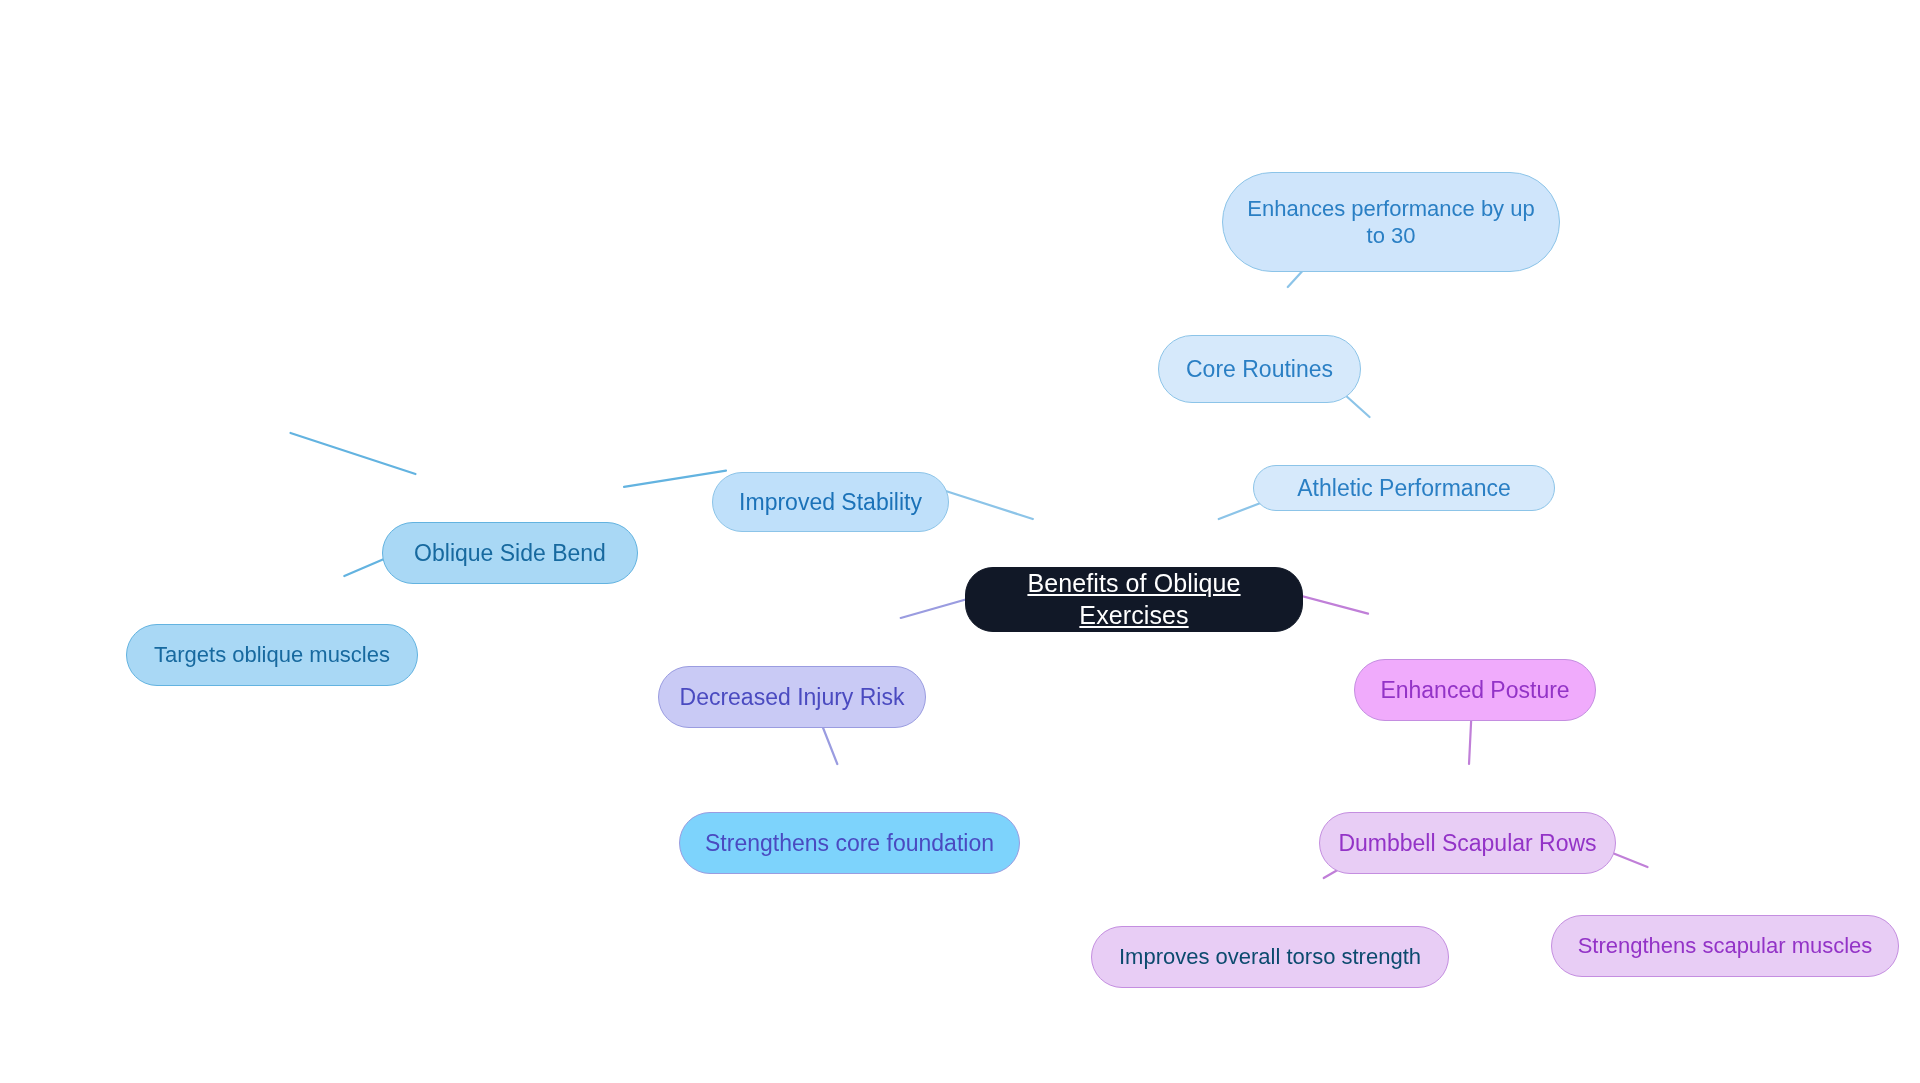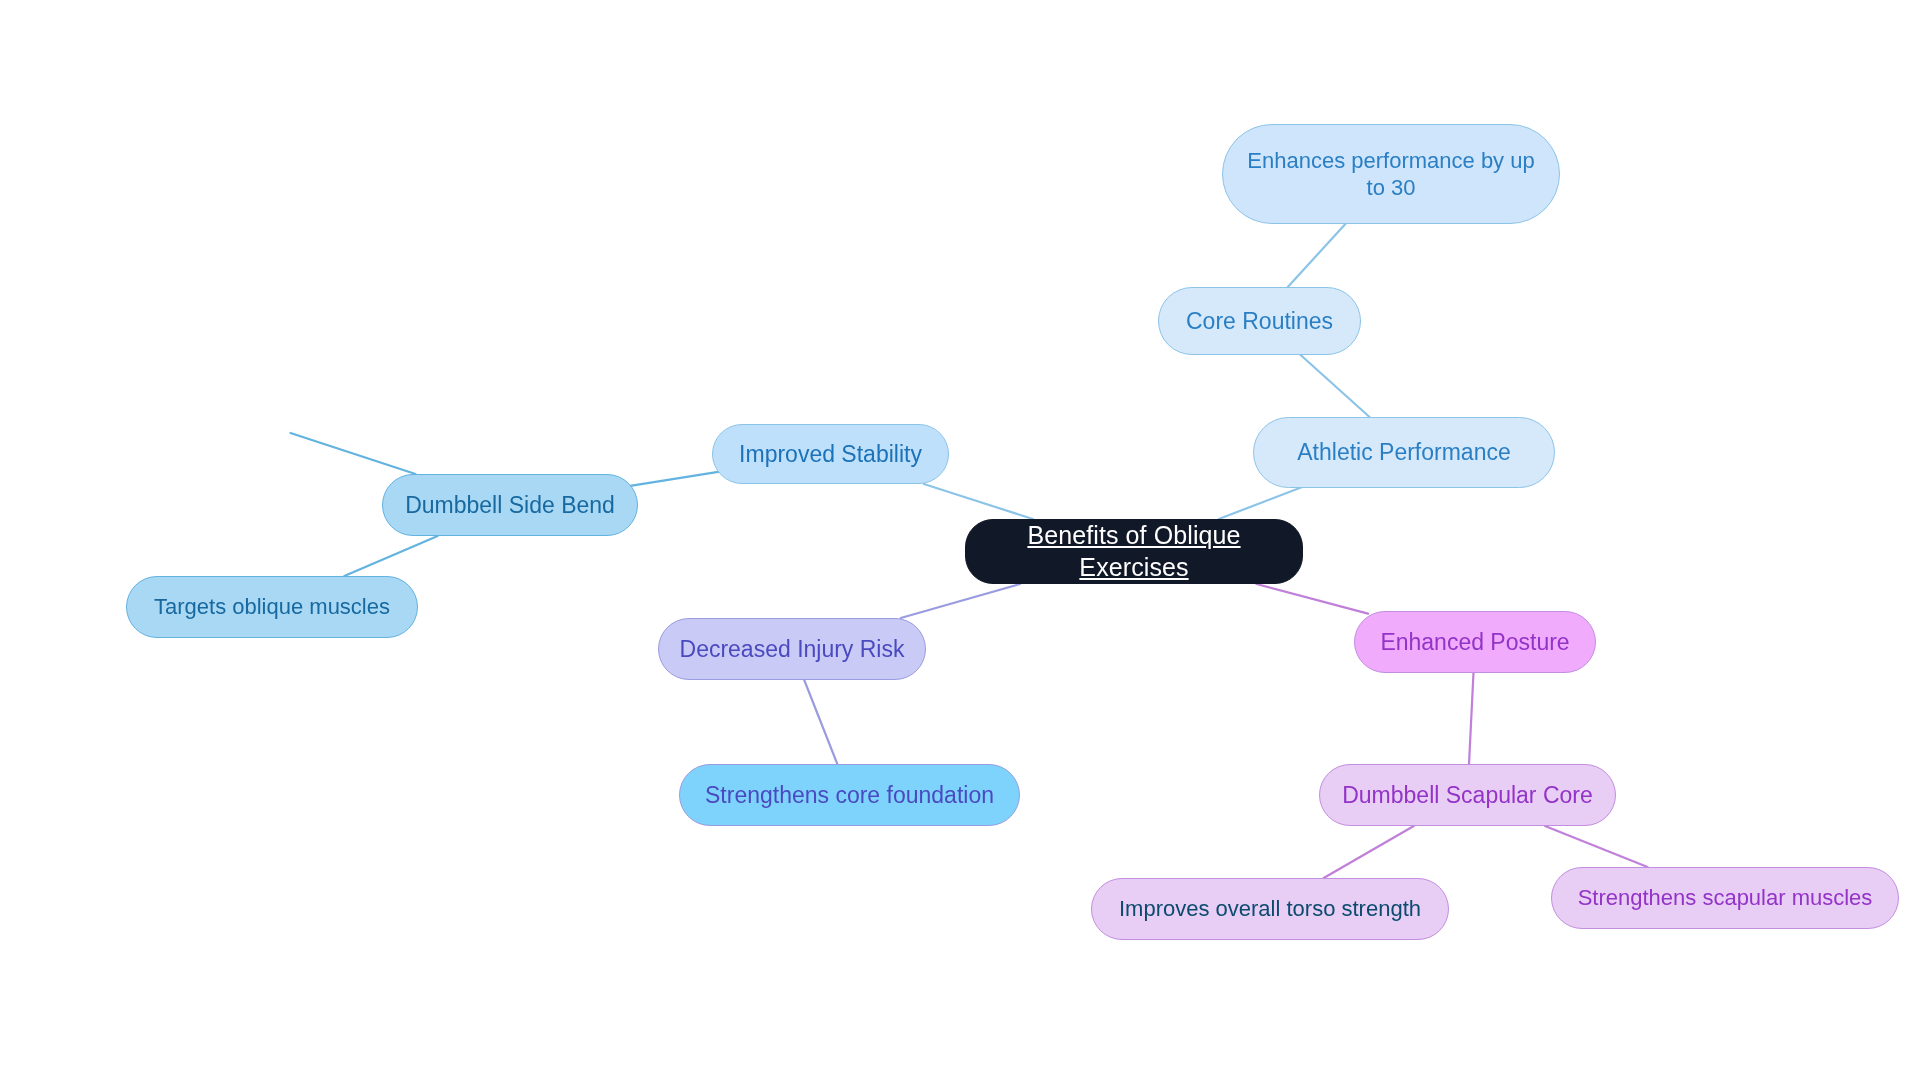--- a/index.html
+++ b/index.html
@@ -33,20 +33,21 @@
     display: flex;
     align-items: center;
     justify-content: center;
     text-align: center;
     border-radius: 999px;
     border-style: solid;
     border-width: 1.5px;
     line-height: 1.25;
     padding: 4px 14px;
     white-space: pre-line;
+    margin-top: 48px;
   }
   .node.root {
     border-radius: 28px;
     border-width: 1px;
     font-size: 25px;
     letter-spacing: 0.1px;
   }
   .node.lvl1 { font-size: 23px; }
   .node.lvl2 { font-size: 23px; }
   .node.lvl3 { font-size: 22px; }
@@ -65,24 +66,24 @@
       <line x1="437.6666666666667" y1="536" x2="344.3333333333333" y2="576" stroke="#63b3e0" stroke-width="2.2" stroke-linecap="round"></line>
       <line x1="1369.5423076923078" y1="417" x2="1293.9576923076922" y2="349" stroke="#8cc4e8" stroke-width="2.2" stroke-linecap="round"></line>
       <line x1="1287.8090277777778" y1="287" x2="1345.3402777777778" y2="224" stroke="#8cc4e8" stroke-width="2.2" stroke-linecap="round"></line>
       <line x1="804.2089041095891" y1="680" x2="837.2910958904109" y2="764" stroke="#9a9ce0" stroke-width="2.2" stroke-linecap="round"></line>
       <line x1="1473.4803921568628" y1="673" x2="1469.0196078431372" y2="764" stroke="#c07fd8" stroke-width="2.2" stroke-linecap="round"></line>
       <line x1="1413.7938596491229" y1="826" x2="1323.7061403508771" y2="878" stroke="#c07fd8" stroke-width="2.2" stroke-linecap="round"></line>
       <line x1="1545" y1="826" x2="1647.5" y2="867" stroke="#c07fd8" stroke-width="2.2" stroke-linecap="round"></line>
     </svg>
 <div class="node root" style="left: 965px; top: 519px; width: 338px; height: 65px; background: rgb(17, 24, 39); border-color: rgb(17, 24, 39); color: rgb(255, 255, 255); text-decoration: underline;">Benefits of Oblique Exercises</div>
     <div class="node lvl1" style="left: 712px; top: 424px; width: 237px; height: 60px; background: rgb(191, 224, 250); border-color: rgb(140, 196, 232); color: rgb(27, 114, 184);">Improved Stability</div>
-    <div class="node lvl2" style="left: 382px; top: 474px; width: 256px; height: 62px; background: rgb(169, 216, 245); border-color: rgb(99, 179, 224); color: rgb(23, 105, 159);">Dumbbell Side Bend</div>
+    <div class="node lvl2" style="left: 382px; top: 474px; width: 256px; height: 62px; background: rgb(169, 216, 245); border-color: rgb(99, 179, 224); color: rgb(23, 105, 159);">Oblique Side Bend</div>
     <div class="node lvl3" style="left: 126px; top: 576px; width: 292px; height: 62px; background: rgb(169, 216, 245); border-color: rgb(99, 179, 224); color: rgb(23, 105, 159);">Targets oblique muscles</div>
-    <div class="node lvl1" style="left: 1253px; top: 417px; width: 302px; height: 71px; background: rgb(214, 233, 251); border-color: rgb(140, 196, 232); color: rgb(42, 127, 196);">Athletic Performance</div>
+    <div class="node lvl1" style="left: 1253px; top: 417px; width: 302px; height: 46px; background: rgb(214, 233, 251); border-color: rgb(140, 196, 232); color: rgb(42, 127, 196);">Athletic Performance</div>
     <div class="node lvl2" style="left: 1158px; top: 287px; width: 203px; height: 68px; background: rgb(214, 233, 251); border-color: rgb(140, 196, 232); color: rgb(42, 127, 196);">Core Routines</div>
     <div class="node lvl3" style="left: 1222px; top: 124px; width: 338px; height: 100px; background: rgb(207, 229, 251); border-color: rgb(140, 196, 232); color: rgb(42, 127, 196);">Enhances performance by up to 30</div>
     <div class="node lvl1" style="left: 658px; top: 618px; width: 268px; height: 62px; background: rgb(201, 202, 245); border-color: rgb(154, 156, 224); color: rgb(74, 74, 192);">Decreased Injury Risk</div>
     <div class="node lvl2" style="left: 679px; top: 764px; width: 341px; height: 62px; background: #7dd3fc; border-color: rgb(154, 156, 224); color: rgb(74, 74, 192);">Strengthens core foundation</div>
     <div class="node lvl1" style="left: 1354px; top: 611px; width: 242px; height: 62px; background: #f0abfc; border-color: rgb(196, 142, 224); color: rgb(147, 51, 199);">Enhanced Posture</div>
-    <div class="node lvl2" style="left: 1319px; top: 764px; width: 297px; height: 62px; background: rgb(232, 205, 245); border-color: rgb(196, 142, 224); color: rgb(147, 51, 199);">Dumbbell Scapular Core</div>
+    <div class="node lvl2" style="left: 1319px; top: 764px; width: 297px; height: 62px; background: rgb(232, 205, 245); border-color: rgb(196, 142, 224); color: rgb(147, 51, 199);">Dumbbell Scapular Rows</div>
     <div class="node lvl3" style="left: 1091px; top: 878px; width: 358px; height: 62px; background: rgb(232, 205, 245); border-color: rgb(196, 142, 224); color: #0c4a6e;">Improves overall torso strength</div>
     <div class="node lvl3" style="left: 1551px; top: 867px; width: 348px; height: 62px; background: rgb(232, 205, 245); border-color: rgb(196, 142, 224); color: rgb(147, 51, 199);">Strengthens scapular muscles</div>
   </div>
 
 </body></html>

